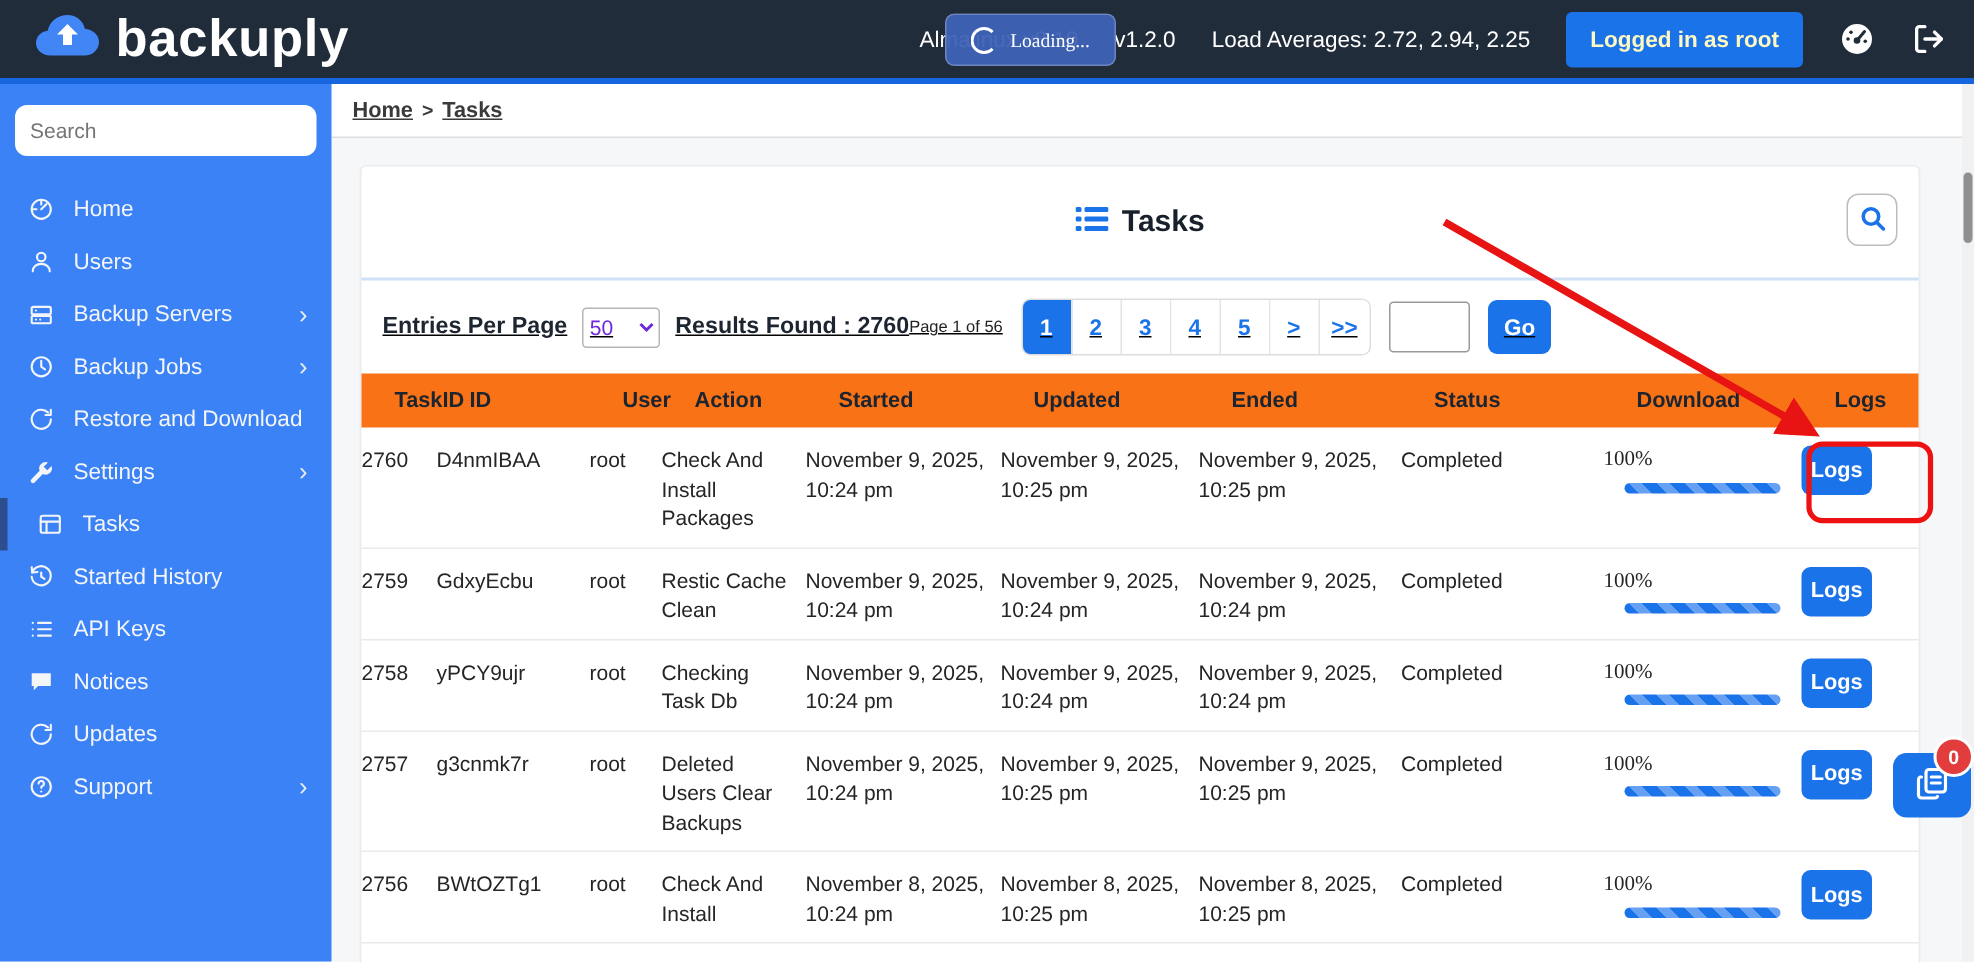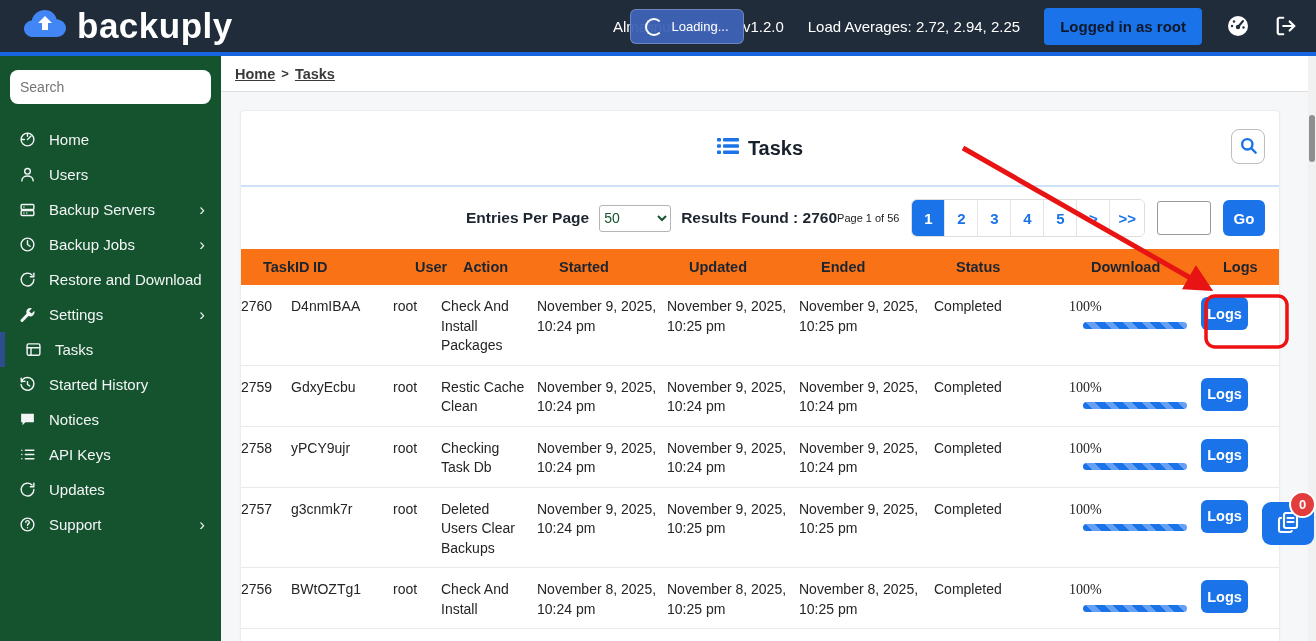--- a/index.html
+++ b/index.html
@@ -4,30 +4,30 @@
 <style>
   html,body{margin:0;padding:0;width:1316px;height:641px;overflow:hidden;
     font-family:"Liberation Sans",sans-serif;background:#f6f7f8;}
   
   .header{position:absolute;top:0;left:0;width:1316px;height:52px;background:#202c3a;
     display:flex;align-items:center;justify-content:space-between;z-index:20;}
   .blue-strip{position:absolute;top:52px;left:0;width:1316px;height:4px;background:#1766e0;z-index:20;}
   .brand{display:flex;align-items:center;gap:9px;margin-left:22px;}
   .brand-name{color:#fff;font-size:35px;font-weight:bold;letter-spacing:.5px;}
   .hright{display:flex;align-items:center;gap:24px;margin-right:18px;color:#fff;font-size:15px;}
-  .login-btn{background:#1a73e8;color:#0f172a;border:none;border-radius:4px;padding:10px 16px;
+  .login-btn{background:#1a73e8;color:#fef9c3;border:none;border-radius:4px;padding:10px 16px;
     font-size:15px;font-weight:bold;font-family:inherit;cursor:pointer;}
   .hicon{width:24px;height:24px;display:flex;align-items:center;justify-content:center;cursor:pointer;}
   
   .toast{position:absolute;top:9px;left:630px;width:112px;height:33px;background:rgba(62,98,181,.95);
     border:1px solid rgba(255,255,255,.25);border-radius:6px;display:flex;align-items:center;
-    justify-content:center;gap:8px;color:#fff;font-size:13px;z-index:30;}
+    justify-content:center;gap:8px;color:#fff;font-size:13px;z-index:30;font-family:Liberation Serif, serif;}
   .spinner{width:14px;height:14px;border:2px solid #fff;border-right-color:transparent;border-radius:50%;}
   
-  .sidebar{position:absolute;top:56px;left:0;width:221px;height:585px;background:#14532d;z-index:10;}
+  .sidebar{position:absolute;top:56px;left:0;width:221px;height:585px;background:#3b82f6;z-index:10;}
   .search-box{display:block;width:181px;margin:14px 10px 18px 10px;padding:9px 10px;border:none;
     border-radius:8px;font-size:14px;font-family:inherit;color:#222;}
   .side-item{display:flex;align-items:center;height:35px;color:#f3f5f7;font-size:15px;
     padding-left:18px;cursor:pointer;position:relative;}
   .side-item.active{border-left:5px solid #2c4d8e;padding-left:19px;}
   .s-icon{width:18px;height:18px;margin-right:13px;display:flex;align-items:center;justify-content:center;flex:none;}
   .s-icon svg{display:block;}
   .s-chev{position:absolute;right:16px;font-size:17px;color:#e8ecf1;}
   
   .crumbbar{position:absolute;top:56px;left:221px;width:1087px;height:36px;background:#fff;
@@ -36,24 +36,24 @@
   .crumb-sep{color:#3a3a3a;font-size:13px;margin:0 6px;font-weight:bold;}
   
   .main{position:absolute;top:92px;left:221px;width:1087px;height:549px;background:#f6f7f8;}
   .card{width:1040px;margin:18px 28px 0 19px;background:#fff;border:1px solid #ececec;
     border-radius:4px;box-shadow:0 1px 2px rgba(0,0,0,.05);height:900px;box-sizing:border-box;}
   .title-row{position:relative;height:74px;display:flex;align-items:center;justify-content:center;gap:9px;}
   .page-title{font-size:20px;font-weight:bold;color:#17202b;}
   .search-toggle{position:absolute;right:14px;top:18px;width:34px;height:35px;background:#fff;
     border:1.5px solid #bdbdbd;border-radius:8px;display:flex;align-items:center;justify-content:center;cursor:pointer;}
   .title-divider{border-bottom:2px solid #cfe2f5;}
-  .controls{height:62px;display:flex;align-items:center;justify-content:flex-end;padding:0 14px;}
+  .controls{height:62px;display:flex;align-items:center;justify-content:flex-start;padding:0 14px;text-decoration:underline;}
   .ctl-left{display:flex;align-items:center;gap:10px;font-size:15.5px;font-weight:bold;color:#1d2530;}
-  .epp-select{width:72px;height:27px;border:1px solid #b5b5b5;border-radius:3px;font-size:14px;
-    color:#14532d;font-family:inherit;background:#fff;}
+  .epp-select{width:52px;height:27px;border:1px solid #b5b5b5;border-radius:3px;font-size:14px;
+    color:#6d28d9;font-family:inherit;background:#fff;}
   .ctl-right{display:flex;align-items:center;gap:12px;}
   .page-info{font-size:11px;color:#222;}
   .pager{display:flex;border:1px solid #ddd;border-radius:6px;overflow:hidden;}
   .pg{min-width:33px;height:36px;background:#fff;border:none;border-right:1px solid #e4e4e4;
     color:#1a73e8;font-size:15px;font-weight:bold;font-family:inherit;cursor:pointer;padding:0 8px;}
   .pg:last-child{border-right:none;}
   .pg.active{background:#1a73e8;color:#fff;}
   .goto-input{width:44px;height:32px;border:1px solid #999;border-radius:3px;font-size:14px;
     font-family:inherit;padding:0 4px;}
   .go-btn{width:42px;height:36px;background:#1a73e8;color:#fff;border:none;border-radius:6px;
@@ -204,34 +204,34 @@
             <path d="M3.5 8a9 9 0 1 1-.5 4"></path>
             <polyline points="3 3 3.5 8 8.5 7.5"></polyline>
             <path d="M12 8v4l3 2"></path>
           </svg>
         </span>
     <span class="s-label">Started History</span>
 
   </div>
       <div class="side-item">
     <span class="s-icon">
+          <svg width="17" height="17" viewBox="0 0 24 24" fill="none" stroke="#f3f5f7" stroke-width="2" stroke-linecap="round" stroke-linejoin="round">
+            <path d="M4 6h.01M9 6h12M4 12h.01M9 12h12M4 18h.01M9 18h12"></path>
+          </svg>
+        </span>
+    <span class="s-label">API Keys</span>
+
+  </div>
+      <div class="side-item">
+    <span class="s-icon">
           <svg width="17" height="17" viewBox="0 0 24 24" fill="#f3f5f7">
             <path d="M3 4h18v12H9l-4 4v-4H3z"></path>
           </svg>
         </span>
     <span class="s-label">Notices</span>
-
-  </div>
-      <div class="side-item">
-    <span class="s-icon">
-          <svg width="17" height="17" viewBox="0 0 24 24" fill="none" stroke="#f3f5f7" stroke-width="2" stroke-linecap="round" stroke-linejoin="round">
-            <path d="M4 6h.01M9 6h12M4 12h.01M9 12h12M4 18h.01M9 18h12"></path>
-          </svg>
-        </span>
-    <span class="s-label">API Keys</span>
 
   </div>
       <div class="side-item">
     <span class="s-icon">
           <svg width="17" height="17" viewBox="0 0 24 24" fill="none" stroke="#f3f5f7" stroke-width="2" stroke-linecap="round" stroke-linejoin="round">
             <path d="M21 12a9 9 0 1 1-2.6-6.3"></path>
             <polyline points="21 3 21 8 16 8"></polyline>
           </svg>
         </span>
     <span class="s-label">Updates</span>

